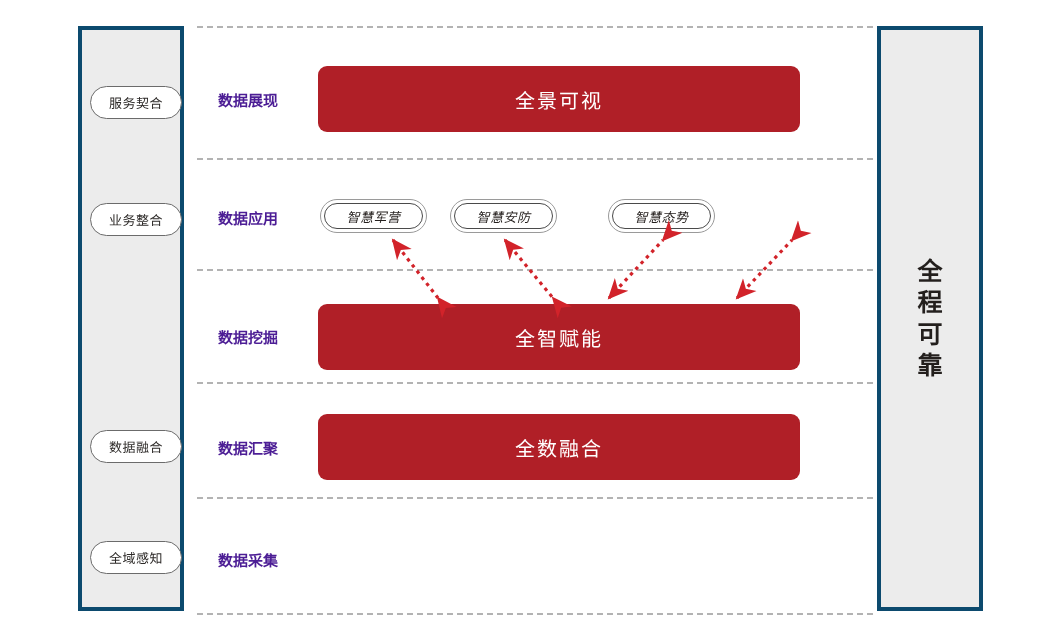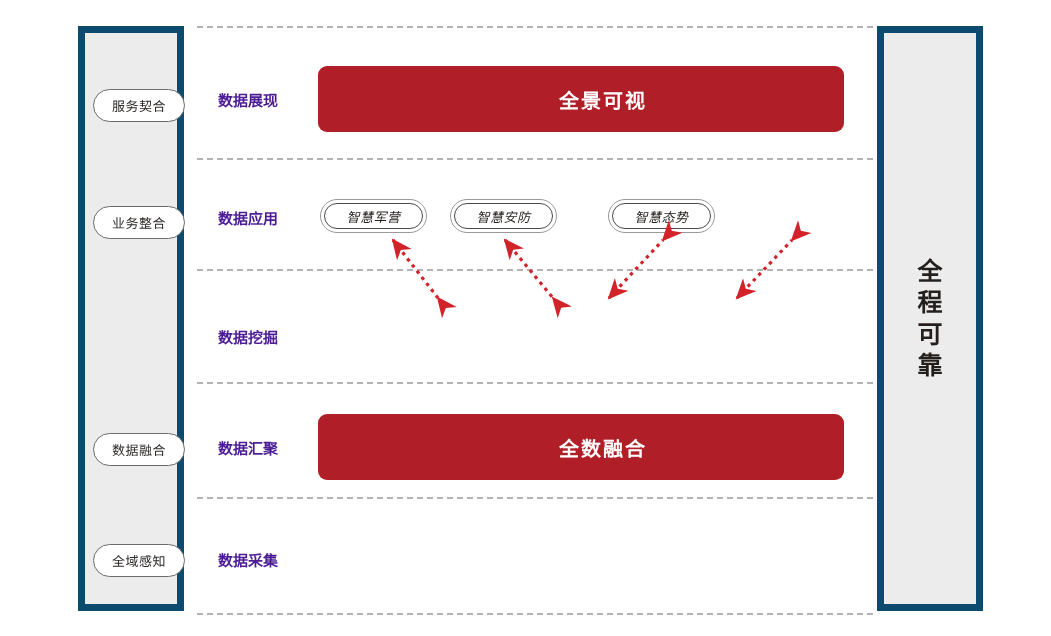--- a/index.html
+++ b/index.html
@@ -18,21 +18,21 @@
     width: 1051px;
     height: 636px;
     background: #ffffff;
     overflow: hidden;
   }
 
   
   .side-panel {
     position: absolute;
     background: #ececec;
-    border: 7px solid #0c4a6e;
+    border: 4px solid #0c4a6e;
     box-sizing: border-box;
   }
   #left-panel  { left: 78px;  top: 26px; width: 106px; height: 585px; }
   #right-panel { left: 877px; top: 26px; width: 106px; height: 585px; }
 
   
   .stage-pill {
     position: absolute;
     left: 8px;
     width: 92px;
@@ -95,23 +95,22 @@
     position: absolute;
     left: 318px;
     width: 482px;
     background: #b01f27;
     border-radius: 9px;
     display: flex;
     align-items: center;
     justify-content: center;
     color: #ffffff;
     font-size: 20px;
-    font-weight: bold;
+    font-weight: normal;
     letter-spacing: 2px;
-    padding-left: 44px;
   }
 
   
   .app-pill {
     position: absolute;
     height: 34px;
     box-sizing: border-box;
     background: #ffffff;
     border: 1px solid #9a9a9a;
     border-radius: 17px;
@@ -195,20 +194,23 @@
         <span>智慧安防</span>
       </div>
   </div>
   <div class="app-pill" style="left:608px;width:107px;top:199px">
     <div class="app-pill-inner">
         <span>智慧态势</span>
       </div>
   </div>
 
   <div class="row-label" style="top:326px">数据挖掘</div>
+  <div class="red-bar" style="top:304px;height:66px">
+    <span>全智赋能</span>
+  </div>
 
   <div class="row-label" style="top:437px">数据汇聚</div>
   <div class="red-bar" style="top:414px;height:66px">
     <span>全数融合</span>
   </div>
 
   <div class="row-label" style="top:549px">数据采集</div>
 
   <svg id="arrow-layer" viewBox="0 0 1051 636">
     <defs>

